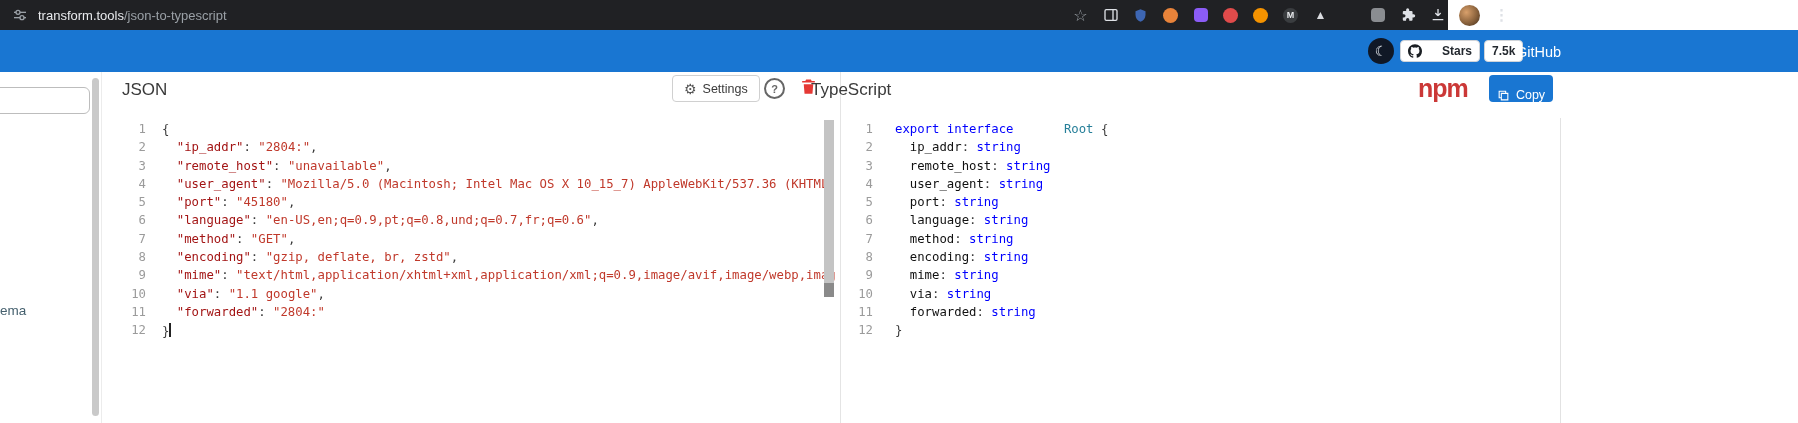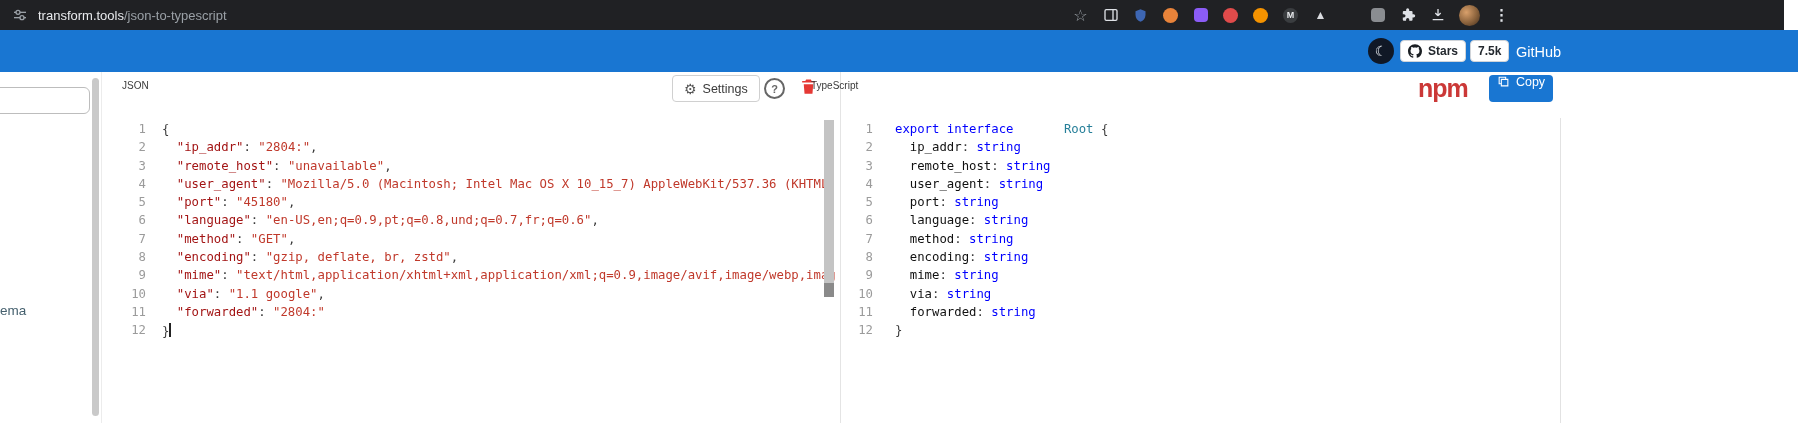--- a/index.html
+++ b/index.html
@@ -1,20 +1,20 @@
 <!DOCTYPE html>
 <html><head>
 <meta charset="utf-8">
 <style>
   * { margin:0; padding:0; box-sizing:border-box; }
   html,body { width:1798px; height:423px; }
   body { position:relative; background:#fff; font-family:"Liberation Sans",sans-serif; overflow:hidden; }
 
   
-  .chrome-bar { position:absolute; left:0; top:0; width:1784px; height:30px; background:#202124; display:flex; align-items:center; }
+  .chrome-bar { position:absolute; left:0; top:0; width:1448px; height:30px; background:#202124; display:flex; align-items:center; }
   .site-icon { margin-left:12px; width:16px; height:16px; flex:none; }
   .url { margin-left:10px; font-size:13px; white-space:nowrap; }
   .url .host { color:#e8eaed; }
   .url .path { color:#9aa0a6; }
   .chrome-icons { position:absolute; left:1072px; top:0; height:30px; display:flex; align-items:center; gap:13px; }
   .ci { display:flex; align-items:center; justify-content:center; width:17px; height:17px; flex:none; }
   .star-glyph { color:#9aa0a6; font-size:16px; }
   .dot { width:15px; height:15px; border-radius:50%; }
   .sq  { width:14px; height:14px; border-radius:4px; }
   .dot.dark { background:#3a3d40; color:#e8eaed; font-size:9px; font-weight:700; display:flex; align-items:center; justify-content:center; }
@@ -23,44 +23,44 @@
   .grid-ic i { background:#aeb3ba; border-radius:1px; }
   .avatar { width:21px; height:21px; border-radius:50%; flex:none;
             background:radial-gradient(circle at 35% 35%, #d9a06b 0%, #8a623c 55%, #3f2c1c 100%); }
   .dots-glyph { color:#dee1e6; font-size:15px; font-weight:700; }
 
   
   .blue-bar { position:absolute; left:0; top:30px; width:1798px; height:42px; background:#1976d2; }
   .moon-btn { position:absolute; left:1368px; top:38px; width:26px; height:26px; border-radius:50%;
               background:#101826; color:#eef2f7; display:flex; align-items:center; justify-content:center; font-size:14px; cursor:pointer; }
   .gh-stars { position:absolute; left:1400px; top:40px; height:22px; display:flex; gap:4px; font-size:12px; font-weight:700; color:#24292f; }
-  .gh-seg { background:#fff; border:1px solid #d0d4d9; border-radius:4px; display:flex; align-items:center; padding:0 7px; gap:6px; }
+  .gh-seg { background:#fff; border:1px solid #d0d4d9; border-radius:4px; display:flex; align-items:center; padding:0 7px; gap:20px; }
   .gh-link { position:absolute; left:1492px; top:44px; color:#fff; font-size:14.5px; text-decoration:none;margin-left:24px; }
 
   
   .sidebar-search { position:absolute; left:-36px; top:87px; width:126px; height:27px; border:1px solid #bdbdbd; border-radius:6px; background:#fff; outline:none; padding:0 8px; font-size:13px; }
   .sidebar-item { position:absolute; left:0; top:303px; font-size:13.5px; color:#45606e; }
   .sidebar-scrollbar { position:absolute; left:92px; top:78px; width:7px; height:338px; background:#c9c9c9; border-radius:4px; }
   .sidebar-edge { position:absolute; left:101px; top:72px; width:1px; height:351px; background:#ececec; }
 
   
-  .panel-title { position:absolute; font-size:10px; color:#3a3a3a; }
+  .panel-title { position:absolute; font-size:17px; color:#3a3a3a; }
   .json-title { left:122px; top:80px; }
   .ts-title { left:811px; top:80px; }
   .settings-btn { position:absolute; left:672px; top:75px; height:27px; padding:0 11px; display:flex; align-items:center; gap:6px;
                   background:#fff; border:1px solid #d0d0d0; border-radius:4px; font-size:12.5px; color:#3a3a3a; cursor:pointer; }
   .gear { font-size:14px; color:#555; line-height:1; }
   .help-btn { position:absolute; left:764px; top:78px; width:21px; height:21px; border-radius:50%; border:2px solid #666;
               color:#666; font-size:11px; font-weight:700; display:flex; align-items:center; justify-content:center; cursor:pointer; background:#fff; }
   .trash-btn { position:absolute; left:797px; top:76px; width:22px; height:23px; background:transparent; border:none; cursor:pointer; }
 
   
   .npm-logo { position:absolute; left:1418px; top:74px; font-size:25px; font-weight:800; letter-spacing:-1px; color:#cb3837; }
   .copy-btn { position:absolute; left:1489px; top:75px; width:64px; height:27px; background:#1976d2; color:#fff; border:none;
-              border-radius:4px; font-size:12.5px; display:flex; align-items:flex-start; justify-content:center; gap:6px; cursor:pointer; }
+              border-radius:4px; font-size:12.5px; display:flex; align-items:flex-end; justify-content:center; gap:6px; cursor:pointer; }
 
   .panel-divider { position:absolute; left:840px; top:72px; width:1px; height:351px; background:#e4e4e4; }
   .ts-edge { position:absolute; left:1560px; top:118px; width:1px; height:305px; background:#e2e2e2; }
 
   
   .editor { position:absolute; top:118px; height:305px; overflow:hidden; padding-top:2px;
             font-family:"DejaVu Sans Mono",monospace; font-size:12.3px; }
   .json-ed { left:110px; width:726px; }
   .ts-ed { left:845px; width:715px; }
   .code-row { display:flex; height:18.3px; line-height:18.3px; }

